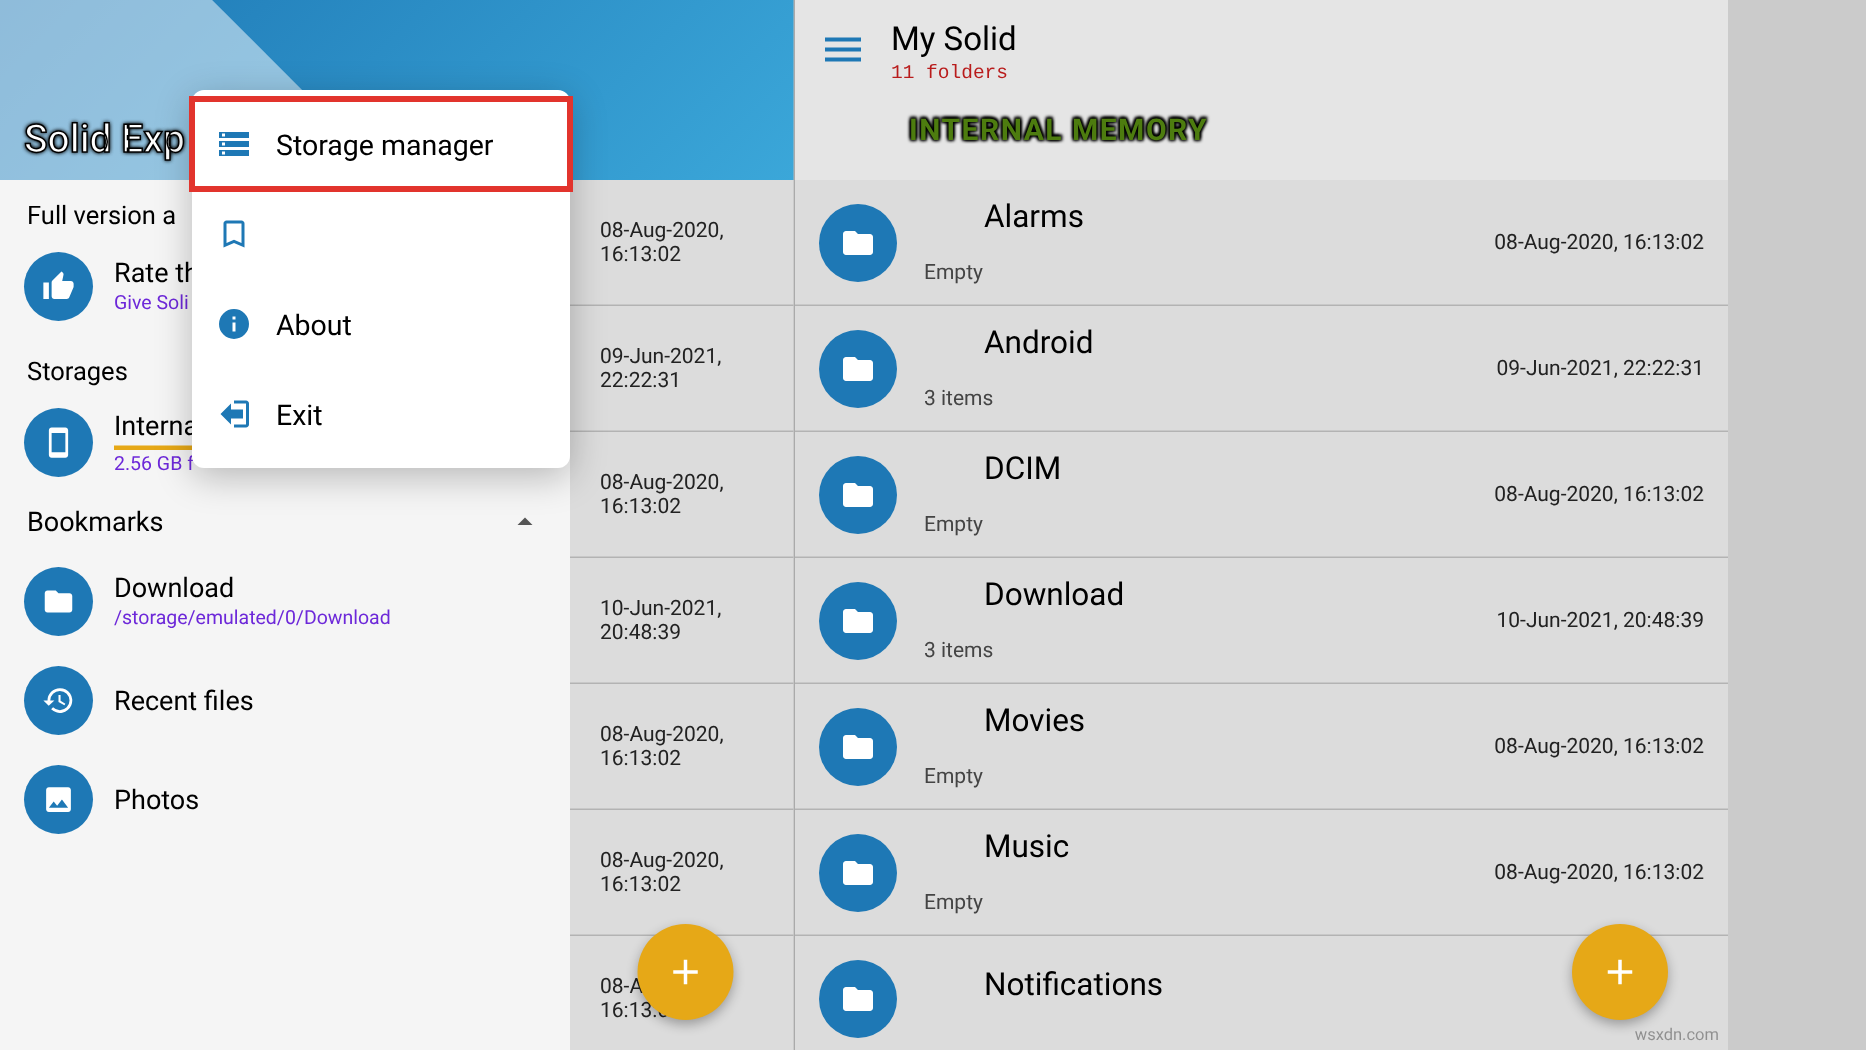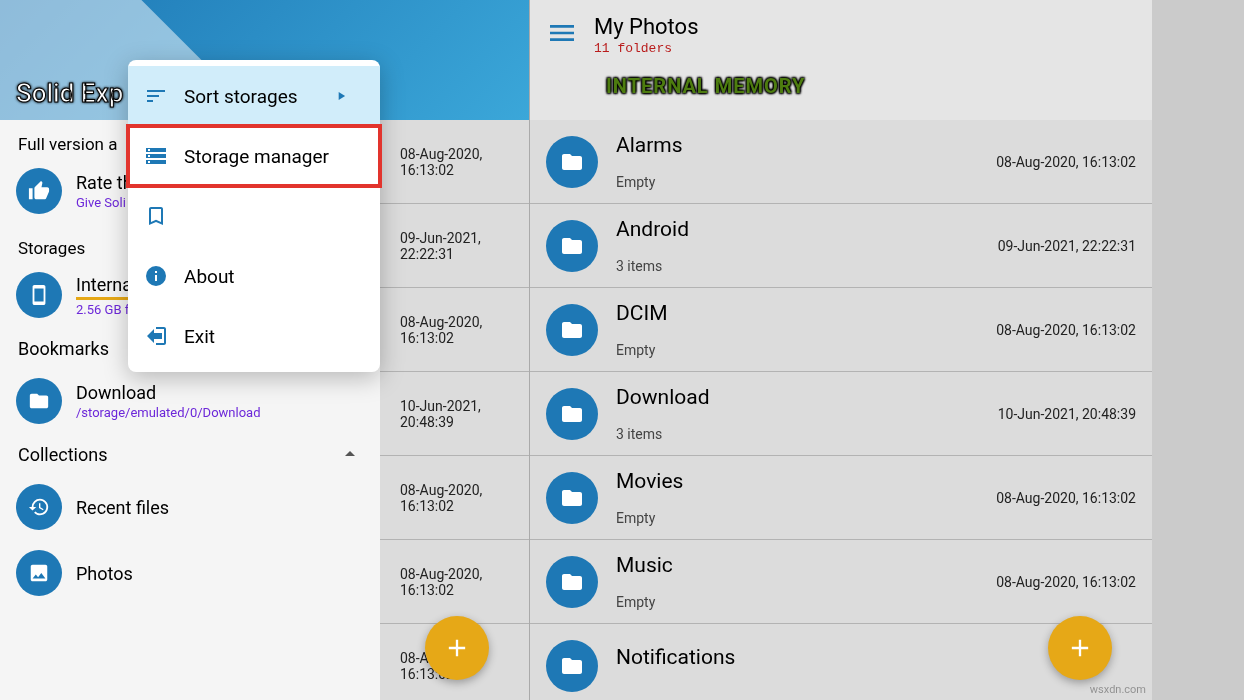--- a/index.html
+++ b/index.html
@@ -83,21 +83,21 @@
       border-radius: 50%;
       background: #1e78b5;
       display: flex;
       align-items: center;
       justify-content: center;
       margin-right: 18px;
       flex-shrink: 0;
     }
     .folder-icon svg { fill: white; width: 24px; height: 24px; }
     .file-row .info { flex: 1; }
-    .file-row .name { font-size: 21px; color: #000; }
+    .file-row .name { font-size: 21px; color: #000; margin-left: 40px; }
     .file-row .sub { font-size: 14px; color: #444; margin-top: 17px; }
     .file-row .ts { font-size: 14px; color: #222; }
     
     
     .right-header {
       height: 120px;
       background: #e5e5e5;
       padding: 14px 16px 0;
     }
     .rh-top { display: flex; align-items: center; }
@@ -254,26 +254,20 @@
       <div class="circ-icon">
         <svg viewBox="0 0 24 24">
             <path d="M10 4H4c-1.1 0-2 .9-2 2v12c0 1.1.9 2 2 2h16c1.1 0 2-.9 2-2V8c0-1.1-.9-2-2-2h-8l-2-2z"></path>
           </svg>
       </div>
       <div class="sidebar-item-text">
         <div class="primary">Download</div>
         <div class="secondary">/storage/emulated/0/Download</div>
       </div>
     </div>
-    <div class="section-header">
-      <span>Collections</span>
-      <svg class="chevron" viewBox="0 0 24 24">
-          <path d="M7 14l5-5 5 5z"></path>
-        </svg>
-    </div>
     <div class="sidebar-item">
       <div class="circ-icon">
         <svg viewBox="0 0 24 24">
             <path d="M13 3a9 9 0 00-9 9H1l3.89 3.89L9 12H6a7 7 0 117 7 6.94 6.94 0 01-4.95-2.05l-1.41 1.41A9 9 0 1013 3zm-1 5v5l4.28 2.54.72-1.21-3.5-2.08V8H12z"></path>
           </svg>
       </div>
       <div class="sidebar-item-text">
         <div class="primary">Recent files</div>
       </div>
     </div>
@@ -283,29 +277,20 @@
             <path d="M21 19V5c0-1.1-.9-2-2-2H5c-1.1 0-2 .9-2 2v14c0 1.1.9 2 2 2h14c1.1 0 2-.9 2-2zM8.5 13.5l2.5 3.01L14.5 12l4.5 6H5l3.5-4.5z"></path>
           </svg>
       </div>
       <div class="sidebar-item-text">
         <div class="primary">Photos</div>
       </div>
     </div>
   </div>
 
   <div class="popup-menu">
-    <div class="menu-item sel">
-      <svg viewBox="0 0 24 24">
-          <path d="M3 18h6v-2H3v2zM3 6v2h18V6H3zm0 7h12v-2H3v2z"></path>
-        </svg>
-      <span>Sort storages</span>
-      <svg class="arrow" viewBox="0 0 24 24">
-          <path d="M8 5v14l11-7z"></path>
-        </svg>
-    </div>
     <div class="menu-item hl">
       <svg viewBox="0 0 24 24">
           <path d="M2 20h20v-4H2v4zm2-3h2v2H4v-2zM2 4v4h20V4H2zm4 3H4V5h2v2zm-4 7h20v-4H2v4zm2-3h2v2H4v-2z"></path>
         </svg>
       <span>Storage manager</span>
     </div>
     <div class="menu-item">
       <svg viewBox="0 0 24 24">
           <path d="M17 3H7c-1.1 0-2 .9-2 2v16l7-3 7 3V5c0-1.1-.9-2-2-2zm0 15l-5-2.18L7 18V5h10v13z"></path>
         </svg>
@@ -333,21 +318,21 @@
 
 <div class="right-panel">
   <div class="right-header">
     <div class="rh-top">
       <span class="hamburger">
         <svg viewBox="0 0 24 24">
             <path d="M3 18h18v-2H3v2zm0-5h18v-2H3v2zm0-7v2h18V6H3z"></path>
           </svg>
       </span>
       <div class="rh-titles">
-        <div class="rh-title">My Photos</div>
+        <div class="rh-title">My Solid</div>
         <div class="rh-sub">11 folders</div>
       </div>
     </div>
     <div class="rh-breadcrumb">INTERNAL MEMORY</div>
   </div>
 
   <div>
     <div class="file-row">
       <div class="folder-icon">
           <svg viewBox="0 0 24 24">

